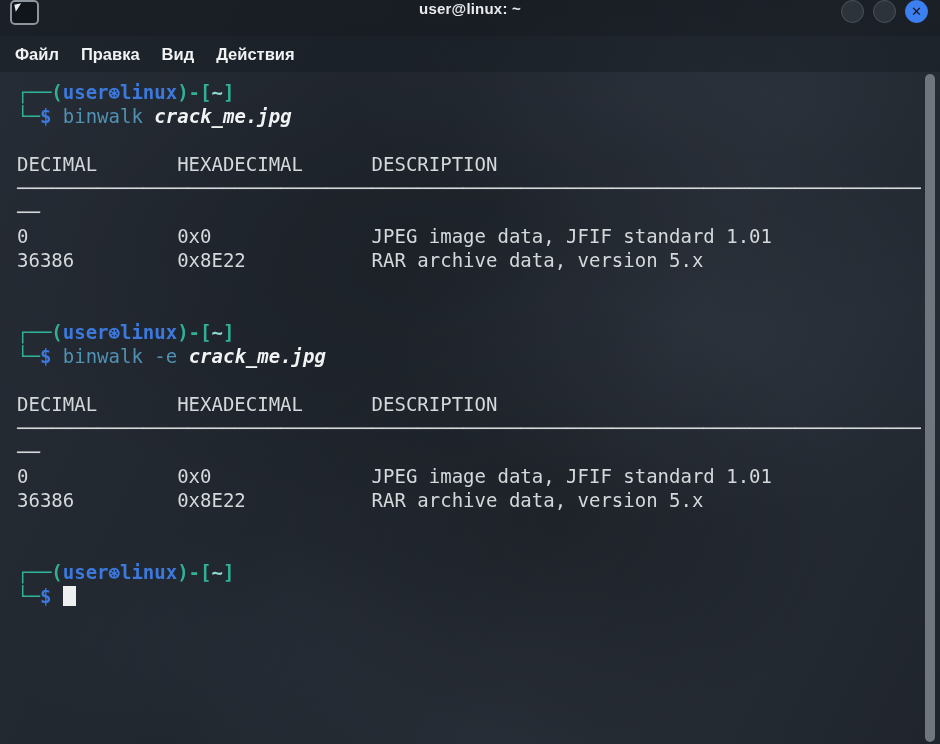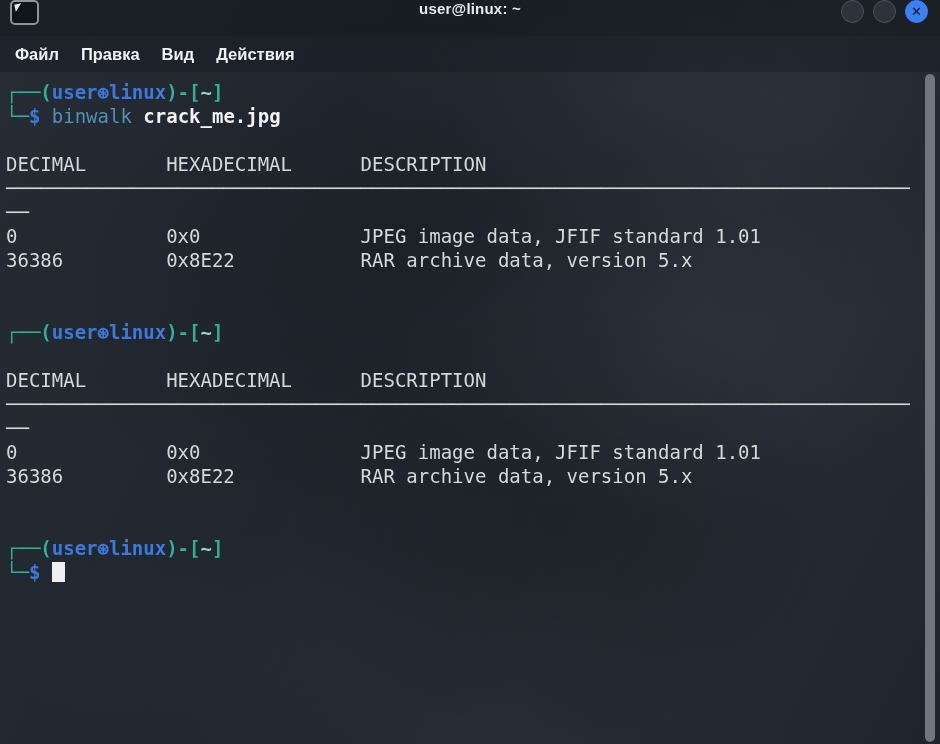--- a/index.html
+++ b/index.html
@@ -68,36 +68,36 @@
     display:flex;align-items:center;
     padding-left:4px;
   }
   .menu-item{
     color:#f0f2f4;font-size:16.5px;font-weight:bold;
     padding:5px 11px;cursor:default;border-radius:3px;
   }
   .terminal{
     position:relative;z-index:1;
     height:672px;
-    padding:8px 0 0 6px;box-sizing:border-box;
+    padding:8px 0 0 17px;box-sizing:border-box;
   }
   .tline{
     white-space:pre;
     height:24px;line-height:24px;
     font-family:"DejaVu Sans Mono", monospace;
     font-size:19px;
     color:var(--text_plain,#d4d8db);
   }
   .seg.frame{color:var(--frame_teal,#31b098);font-weight:bold;}
   .seg.user{color:var(--user_blue,#3c79dd);font-weight:bold;}
   .seg.path{color:var(--path_cyan,#8fd8cf);font-weight:bold;}
   .seg.dollar{color:var(--user_blue,#3c79dd);font-weight:bold;}
   .seg.cmd{color:var(--cmd_cyan,#4f92b4);margin-top:26px;}
   .seg.opt{color:var(--cmd_cyan,#4f92b4);}
-  .seg.arg{color:#f1f3f5;font-weight:bold;}
+  .seg.arg{color:#f1f3f5;font-weight:bold;font-style:italic;}
   .seg.plain{color:var(--text_plain,#d4d8db);}
   .seg.cursor{
     display:inline-block;width:13px;height:20px;
     background:#edeff1;vertical-align:middle;margin-top:-3px;
   }
   .scrollbar{
     position:absolute;top:2px;right:5px;bottom:2px;width:10px;
   }
   .scrollbar .thumb{
     position:absolute;top:0;bottom:0;left:0;right:0;
@@ -138,20 +138,21 @@
         <div class="tline"><span class="seg frame">└─</span><span class="seg dollar">$</span><span class="seg plain"> </span><span class="seg cmd">binwalk</span><span class="seg plain"> </span><span class="seg arg">crack_me.jpg</span></div>
         <div class="tline"></div>
         <div class="tline"><span class="seg plain">DECIMAL       HEXADECIMAL      DESCRIPTION</span></div>
         <div class="tline"><span class="seg plain">───────────────────────────────────────────────────────────────────────────────</span></div>
         <div class="tline"><span class="seg plain">──</span></div>
         <div class="tline"><span class="seg plain">0             0x0              JPEG image data, JFIF standard 1.01</span></div>
         <div class="tline"><span class="seg plain">36386         0x8E22           RAR archive data, version 5.x</span></div>
         <div class="tline"></div>
         <div class="tline"></div>
         <div class="tline"><span class="seg frame">┌──(</span><span class="seg user">user⊛linux</span><span class="seg frame">)-[</span><span class="seg path">~</span><span class="seg frame">]</span></div>
+        <div class="tline"><span class="seg frame">└─</span><span class="seg dollar">$</span><span class="seg plain"> </span><span class="seg cmd">binwalk</span><span class="seg plain"> </span><span class="seg opt">-e</span><span class="seg plain"> </span><span class="seg arg">crack_me.jpg</span></div>
         <div class="tline"></div>
         <div class="tline"><span class="seg plain">DECIMAL       HEXADECIMAL      DESCRIPTION</span></div>
         <div class="tline"><span class="seg plain">───────────────────────────────────────────────────────────────────────────────</span></div>
         <div class="tline"><span class="seg plain">──</span></div>
         <div class="tline"><span class="seg plain">0             0x0              JPEG image data, JFIF standard 1.01</span></div>
         <div class="tline"><span class="seg plain">36386         0x8E22           RAR archive data, version 5.x</span></div>
         <div class="tline"></div>
         <div class="tline"></div>
         <div class="tline"><span class="seg frame">┌──(</span><span class="seg user">user⊛linux</span><span class="seg frame">)-[</span><span class="seg path">~</span><span class="seg frame">]</span></div>
         <div class="tline"><span class="seg frame">└─</span><span class="seg dollar">$</span><span class="seg plain"> </span><span class="seg cursor"></span></div>

